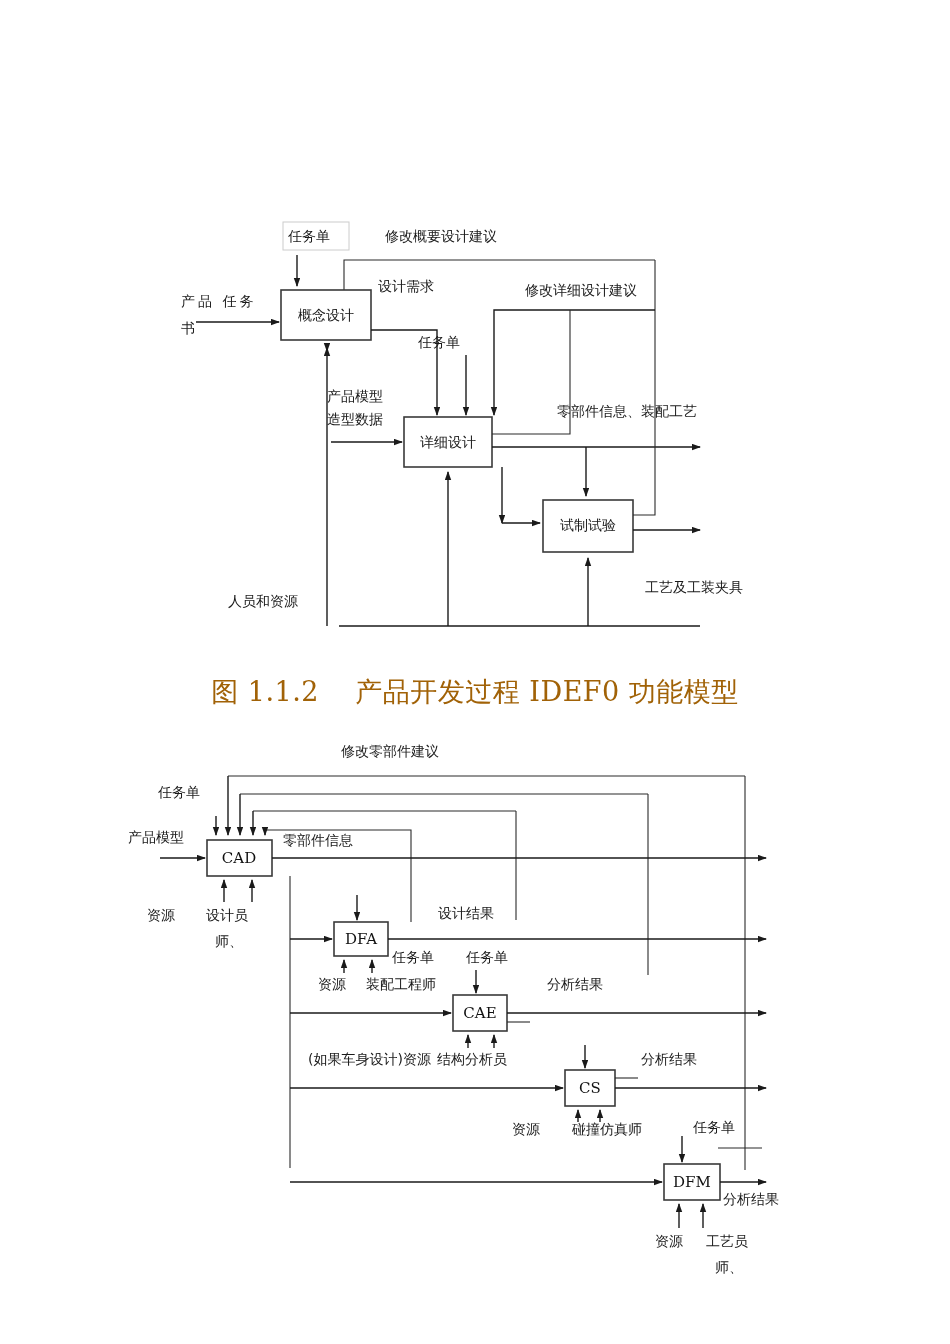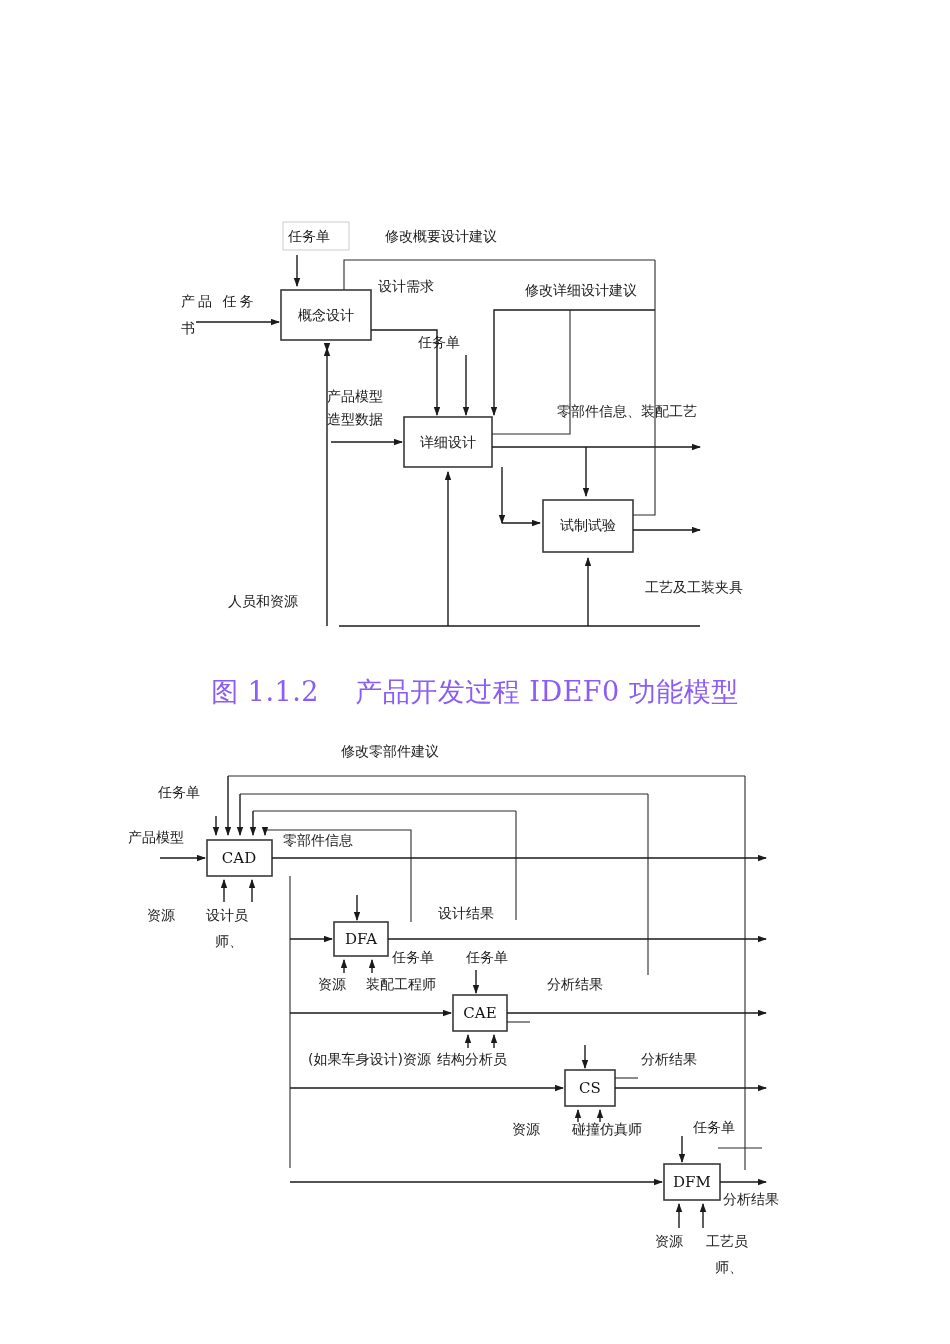--- a/index.html
+++ b/index.html
@@ -64,21 +64,21 @@
     fill: #ffffff;
     stroke: #cccccc;
     stroke-width: 1;
   }
   .caption {
     position: absolute;
     width: 950px;
     text-align: center;
     font-family: "DejaVu Serif", "Liberation Serif", serif;
     font-size: 27px;
-    color: #8b5cf6;
+    color: #a16207;
     letter-spacing: 0.5px;
     white-space: pre;
   }
 </style>
 </head>
 <body>
 
 <div class="page">
 
   <svg class="diagram" width="950" height="640" viewBox="0 0 950 640">

